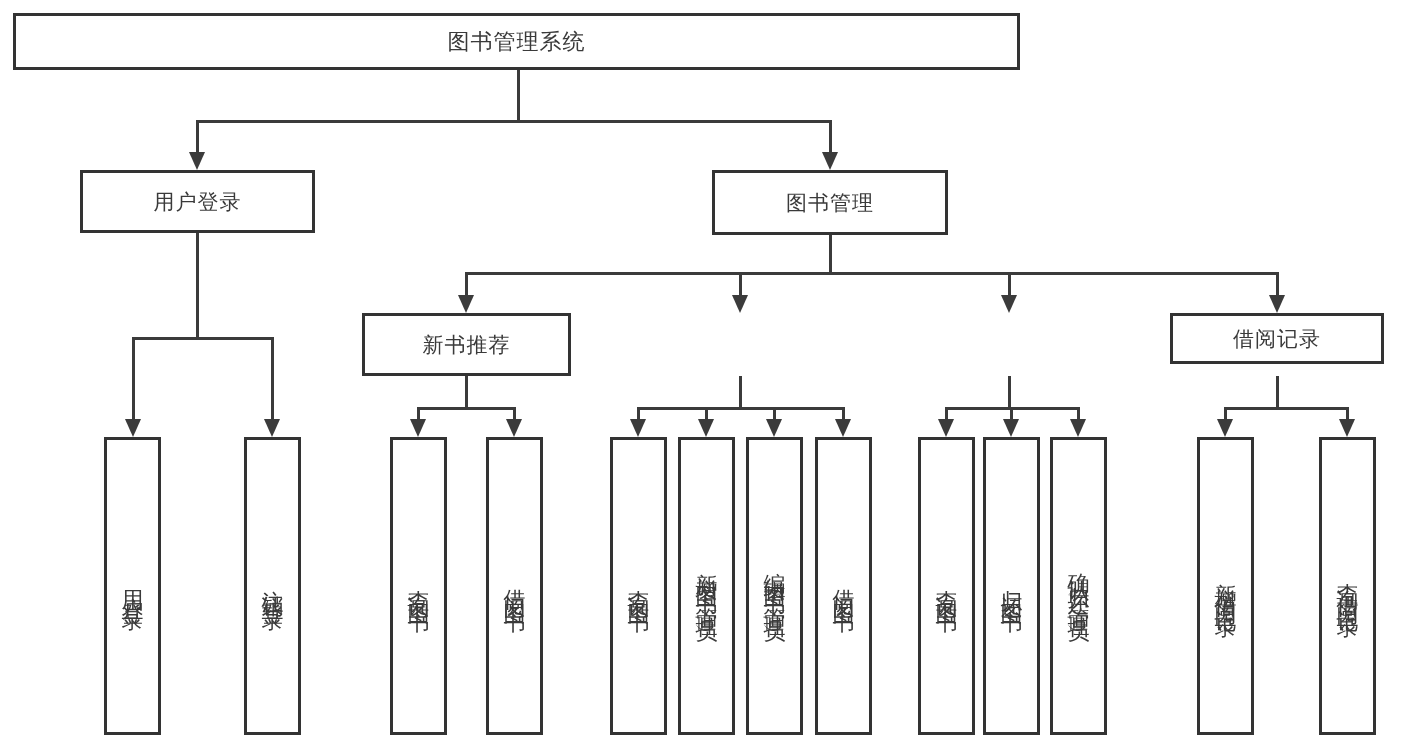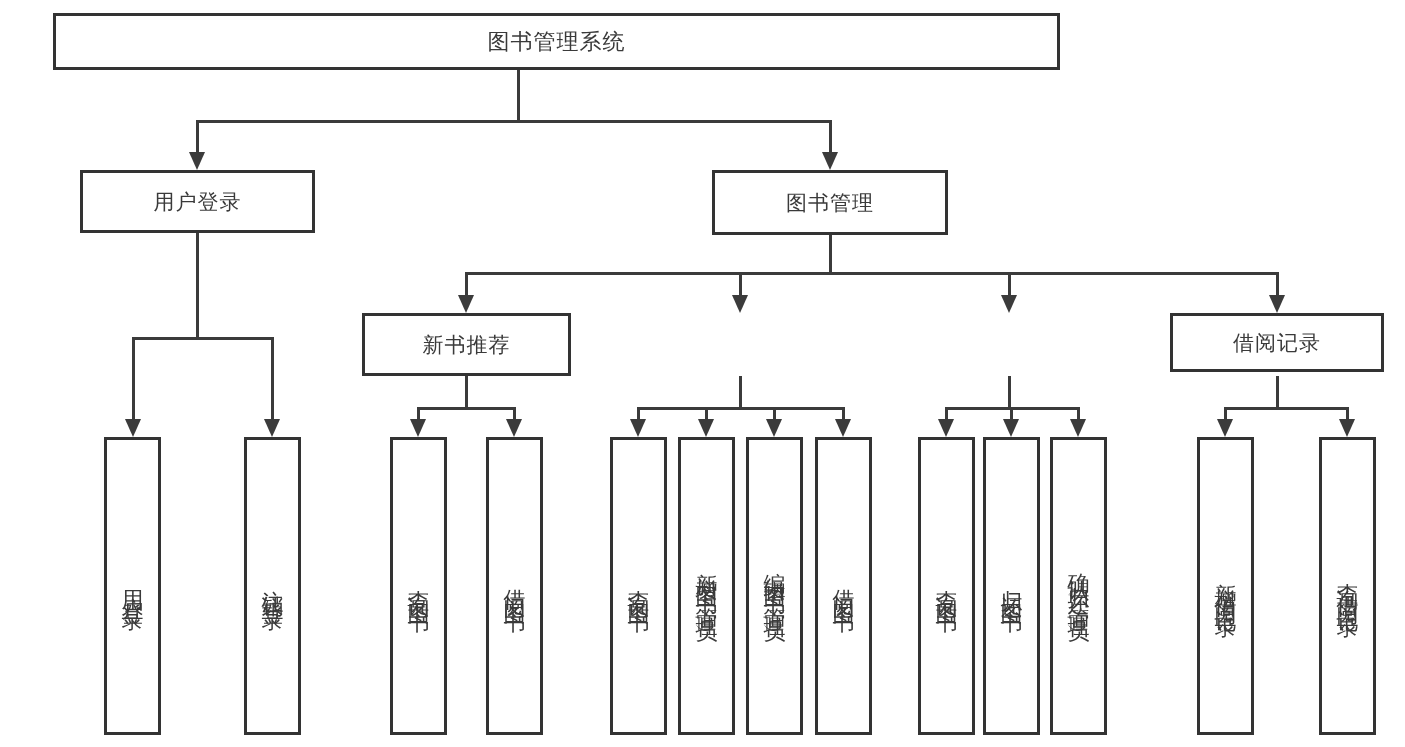--- a/index.html
+++ b/index.html
@@ -48,21 +48,21 @@
     color:#a9a9a9;
     letter-spacing:0.5px;
     white-space:nowrap;
   }
 </style>
 </head>
 <body>
 
 <div class="canvas">
 
-  <div class="box root-box" style="left:13px;top:13px;width:1007px;height:57px;margin-left:40px;">
+  <div class="box root-box" style="left:13px;top:13px;width:1007px;height:57px;">
     <span class="hlabel">图书管理系统</span>
   </div>
 
   <div class="vl" style="left:517px;top:70px;height:50px;"></div>
   <div class="hl" style="left:196px;top:120px;width:636px;"></div>
   <div class="vl" style="left:196px;top:120px;height:34px;"></div>
   <div class="ah" style="left:189px;top:152px;"></div>
   <div class="vl" style="left:829px;top:120px;height:34px;"></div>
   <div class="ah" style="left:822px;top:152px;"></div>
 
@@ -87,21 +87,21 @@
   <div class="vl" style="left:739px;top:272px;height:25px;"></div>
   <div class="ah" style="left:732px;top:295px;"></div>
   <div class="vl" style="left:1008px;top:272px;height:25px;"></div>
   <div class="ah" style="left:1001px;top:295px;"></div>
   <div class="vl" style="left:1276px;top:272px;height:25px;"></div>
   <div class="ah" style="left:1269px;top:295px;"></div>
 
   <div class="box" style="left:362px;top:313px;width:209px;height:63px;">
     <span class="hlabel">新书推荐</span>
   </div>
-  <div class="box" style="left:1170px;top:313px;width:214px;height:59px;">
+  <div class="box" style="left:1170px;top:313px;width:214px;height:51px;">
     <span class="hlabel">借阅记录</span>
   </div>
 
   <div class="vl" style="left:465px;top:376px;height:31px;"></div>
   <div class="hl" style="left:417px;top:407px;width:99px;"></div>
   <div class="vl" style="left:417px;top:407px;height:14px;"></div>
   <div class="ah" style="left:410px;top:419px;"></div>
   <div class="vl" style="left:513px;top:407px;height:14px;"></div>
   <div class="ah" style="left:506px;top:419px;"></div>
 

